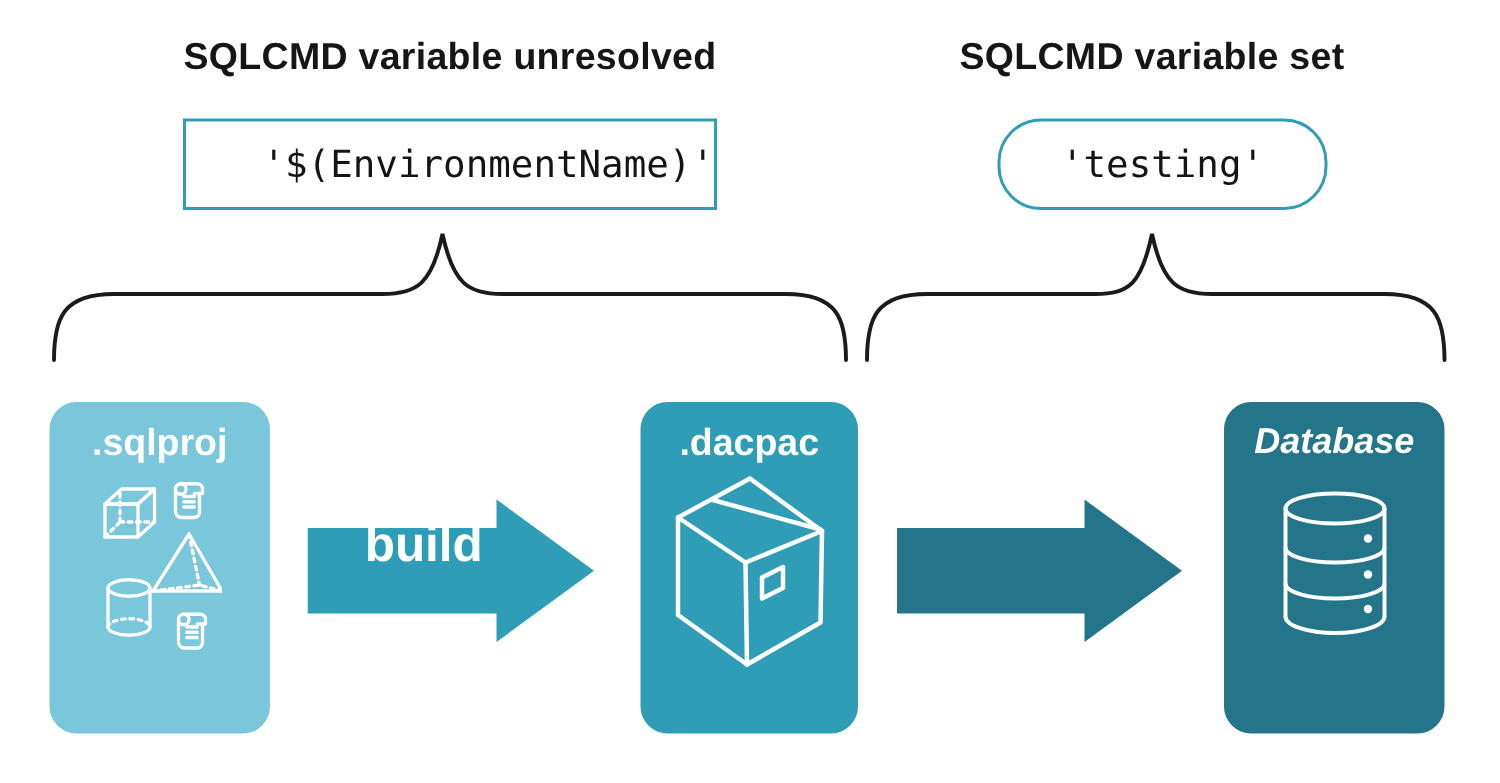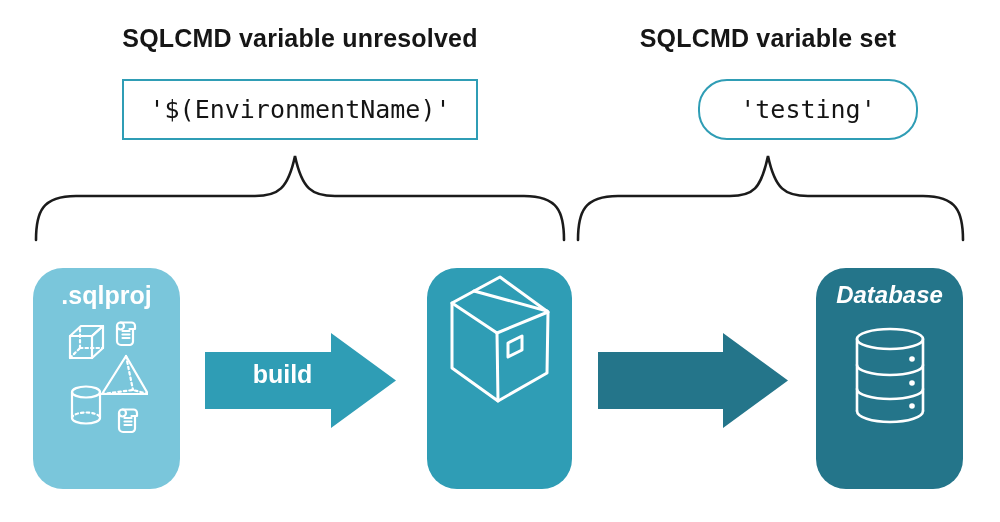--- a/index.html
+++ b/index.html
@@ -11,46 +11,46 @@
     position:absolute;top:24px;font-size:25px;font-weight:bold;color:#161616;
     text-align:center;letter-spacing:.2px;
   }
   .heading.left{left:60px;width:480px;}
   .heading.right{left:568px;width:400px;}
   .codebox{
     position:absolute;top:79px;height:61px;border:2px solid var(--mid,#2F9DB5);
     background:#fff;display:flex;align-items:center;justify-content:center;
     box-sizing:border-box;
   }
-  .codebox.left{left:122px;width:356px;}
-  .codebox.right{left:698px;width:220px;border-radius:29px;}
+  .codebox.left{left:122px;width:356px;justify-content:flex-end;}
+  .codebox.right{left:665px;width:220px;border-radius:29px;}
   .code{
     font-family:"DejaVu Sans Mono","Liberation Mono",monospace;
     font-size:25px;color:#141414;white-space:pre;
   }
   .brace{position:absolute;}
   .brace path{stroke:#1b1b1b;stroke-width:2.6;fill:none;stroke-linecap:round;}
   .card{
-    position:absolute;top:268px;height:221px;border-radius:30px;
+    position:absolute;top:268px;height:221px;border-radius:18px;
     display:flex;flex-direction:column;align-items:center;box-sizing:border-box;
   }
   .card .title{
     margin-top:13px;font-size:25px;font-weight:bold;color:#ffffff;text-align:center;
   }
   .card.sqlproj{left:33px;width:147px;background:var(--light,#7AC6DB);}
   .card.dacpac{left:427px;width:145px;background:var(--mid,#2F9DB5);}
   .card.database{left:816px;width:147px;background:var(--dark,#24758A);font-style:italic;}
   .card.database .title{font-size:24px;}
   .card svg{display:block;}
   .icon-stroke{stroke:#ffffff;fill:none;stroke-width:2.2;stroke-linejoin:round;stroke-linecap:round;}
   .dashed{stroke-dasharray:2.5 3;}
   .arrow{position:absolute;top:331px;}
   .arrow-label{
-    position:absolute;font-size:25px;font-weight:bold;color:#ffffff;
-    text-align:center;top:360px;
+    position:absolute;font-size:33px;font-weight:bold;color:#ffffff;
+    text-align:center;top:344px;
   }
   .arrow-label.build{left:215px;width:135px;}
   .arrow-label.deploy{left:608px;width:140px;}
 </style>
 </head>
 <body>
 
 <div class="stage">
 
   <div class="heading right">SQLCMD variable set</div>
@@ -110,20 +110,21 @@
       </g>
     </svg>
   </div>
 
   <svg class="arrow" style="left:205px" width="193" height="99" viewBox="0 0 193 99">
     <polygon points="0,21 126,21 126,2 191,49.5 126,97 126,78 0,78" fill="var(--mid,#2F9DB5)"></polygon>
   </svg>
   <div class="arrow-label build">build</div>
 
   <div class="card dacpac">
+    <div class="title">.dacpac</div>
     <svg width="100" height="130" viewBox="0 0 100 130" style="margin-top:6px">
       <g class="icon-stroke" style="stroke-width:3">
         <path d="M50 3 L2 29 L47 59 L98 38 Z"></path>
         <path d="M24 17 L97 37"></path>
         <path d="M2 29 L2 94 L48 127 L47 59"></path>
         <path d="M98 38 L97 99 L48 127"></path>
         <path d="M58 69 L72 62 L72 76 L58 83 Z"></path>
       </g>
     </svg>
   </div>

